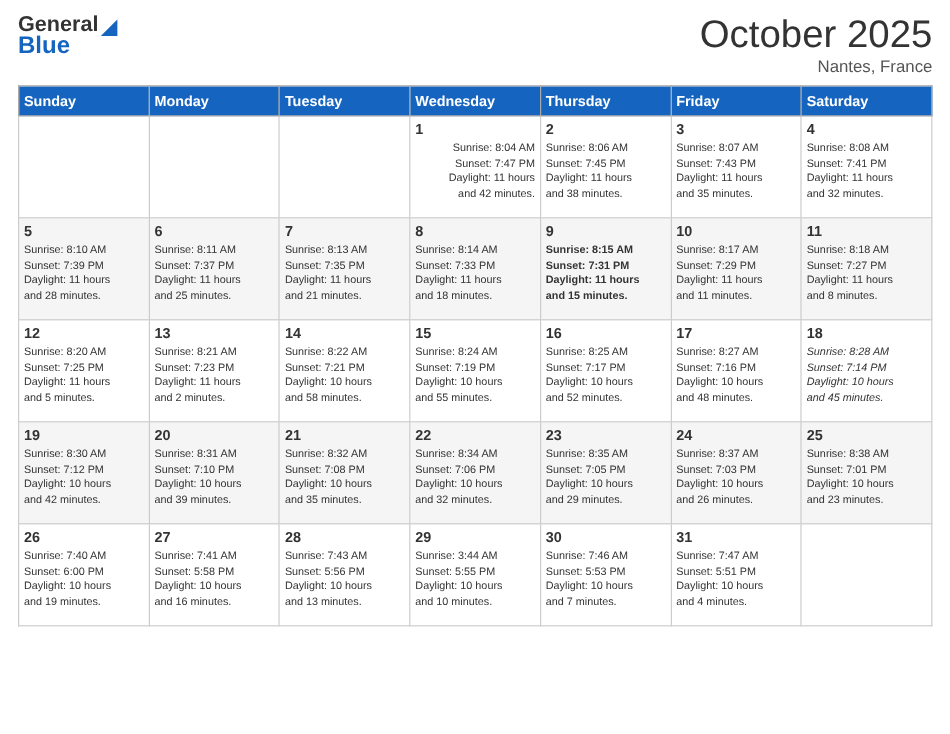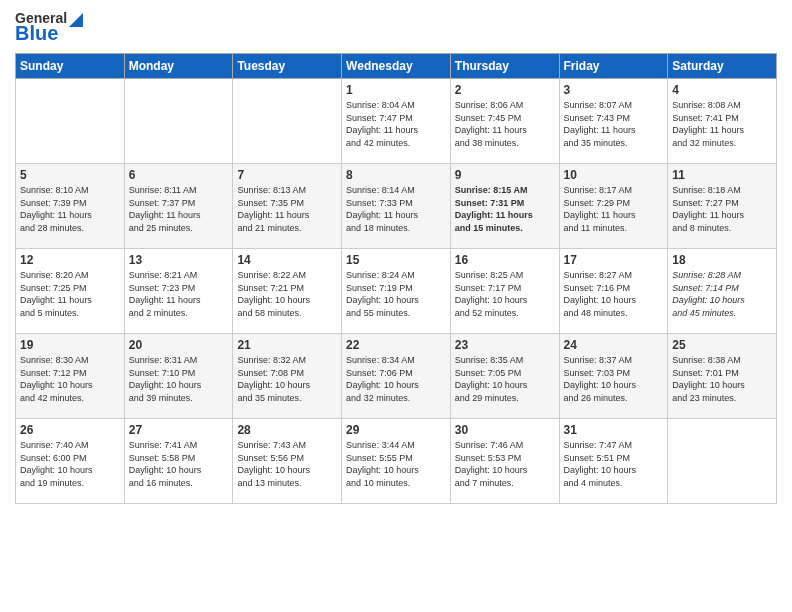--- a/index.html
+++ b/index.html
@@ -75,28 +75,32 @@
       background: #fff !important;
     }
   </style>
 </head>
 <body>
 
 <div class="header">
   <div class="logo">
     <div style="display:flex; flex-direction:column; align-items:flex-start;">
       <div style="display:flex; align-items:center;">
-        <span class="logo-general" style="font-size:14px; font-weight:bold; color:#333;">General</span>
+        <span class="logo-general" style="font-size:18px; font-weight:bold; color:#333;">General</span>
 
         <svg width="14" height="16" viewBox="0 0 14 16" style="margin-left:2px; margin-bottom:-2px;">
           <polygon points="0,16 14,16 14,2" fill="#1565c0"></polygon>
         </svg>
       </div>
       <span class="logo-blue" style="font-size:20px; font-weight:bold; color:#1565c0; margin-top:-4px;">Blue</span>
     </div>
+  </div>
+  <div class="title-block">
+    <div class="month-title">October 2025</div>
+    <div class="location">Nantes, France</div>
   </div>
 </div>
 
 <table>
   <thead>
     <tr>
     <th>Sunday</th>
         <th>Monday</th>
         <th>Tuesday</th>
         <th>Wednesday</th>
@@ -105,21 +109,21 @@
         <th>Saturday</th>
       </tr>
   </thead>
   <tbody id="calendar-body">
   <tr>
         <td class="empty-cell"></td>
         <td class="empty-cell"></td>
         <td class="empty-cell"></td>
         <td>
           <span class="day-number">1</span>
-          <div class="day-info" style="white-space: pre-line;">Sunrise: 8:04 AM
+          <div class="day-info" style="white-space: pre-line; text-align: right;">Sunrise: 8:04 AM
 Sunset: 7:47 PM
 Daylight: 11 hours
 and 42 minutes.</div>
         </td>
         <td>
           <span class="day-number">2</span>
           <div class="day-info" style="white-space: pre-line;">Sunrise: 8:06 AM
 Sunset: 7:45 PM
 Daylight: 11 hours
 and 38 minutes.</div>

